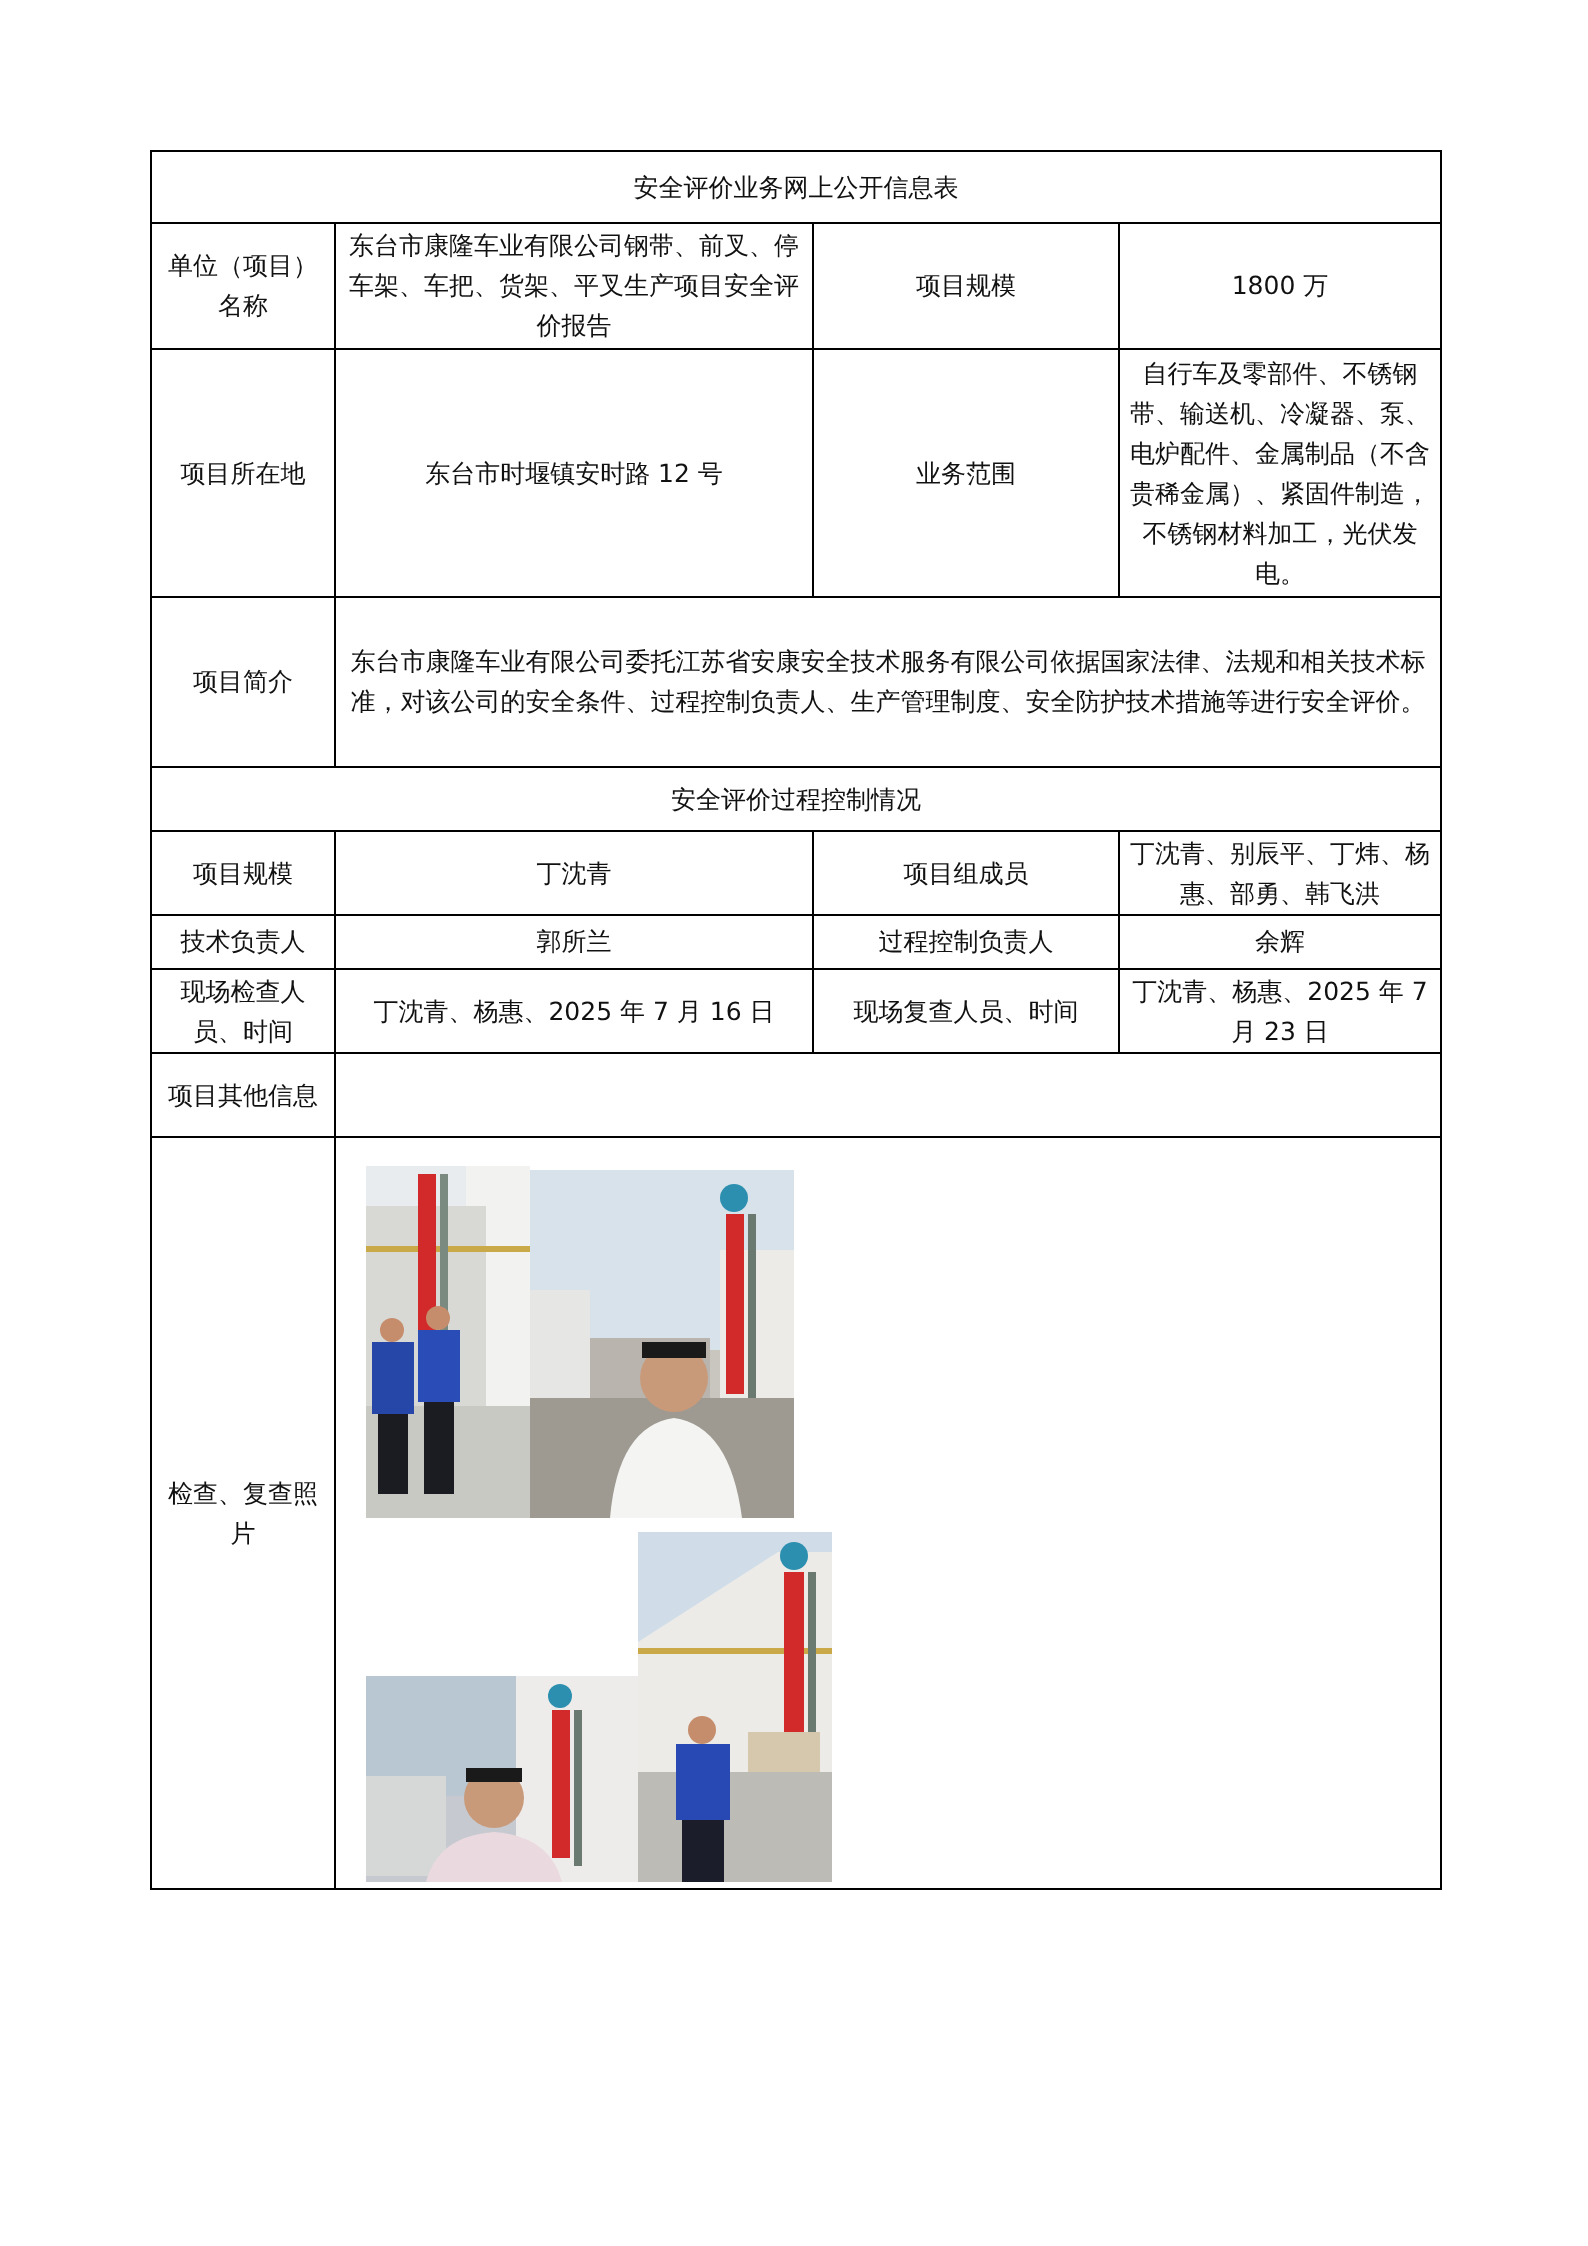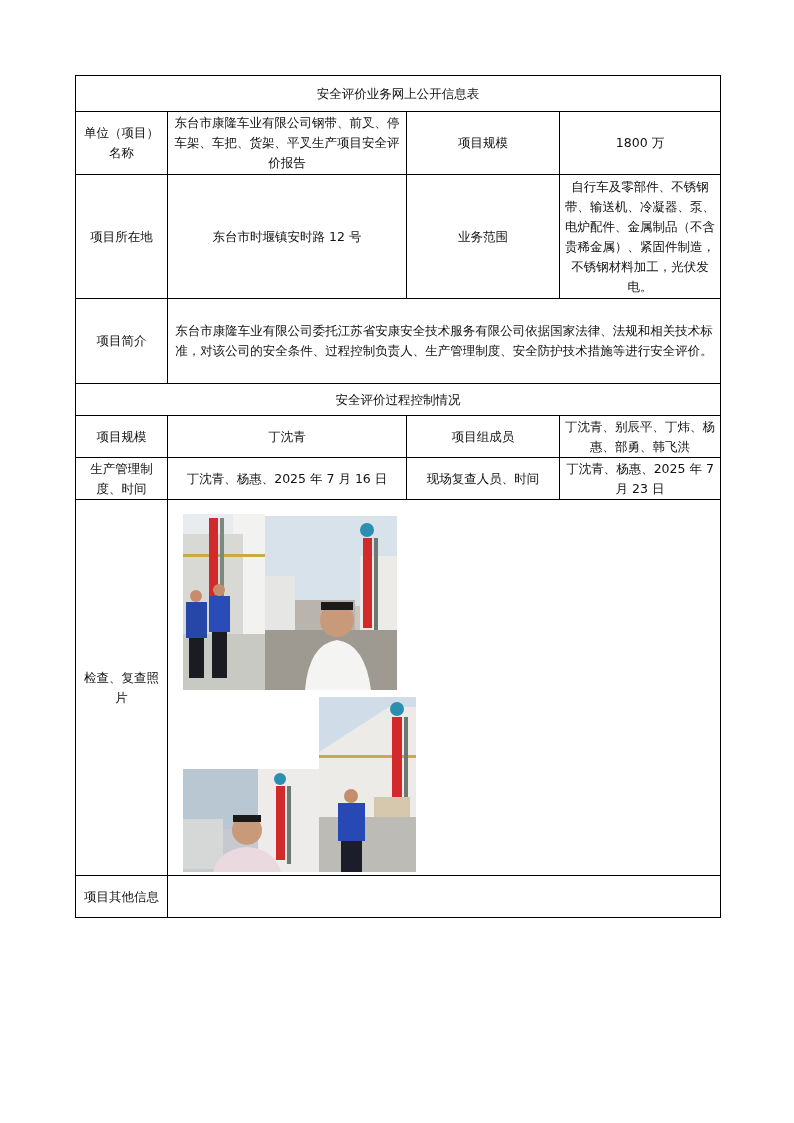--- a/index.html
+++ b/index.html
@@ -55,25 +55,35 @@
   </tr>
   <tr style="height:32px">
     <td colspan="4">安全评价过程控制情况</td>
   </tr>
   <tr style="height:42px">
     <td>项目规模</td>
     <td>丁沈青</td>
     <td>项目组成员</td>
     <td>丁沈青、别辰平、丁炜、杨惠、部勇、韩飞洪</td>
   </tr>
+  <tr style="height:27px">
+    <td>技术负责人</td>
+    <td>郭所兰</td>
+    <td>过程控制负责人</td>
+    <td>余辉</td>
+  </tr>
   <tr style="height:42px">
-    <td>生产管理制度、时间</td>
+    <td>现场检查人员、时间</td>
     <td>丁沈青、杨惠、2025 年 7 月 16 日</td>
     <td>现场复查人员、时间</td>
     <td>丁沈青、杨惠、2025 年 7 月 23 日</td>
+  </tr>
+  <tr style="height:42px">
+    <td>项目其他信息</td>
+    <td colspan="3"></td>
   </tr>
   <tr style="height:376px">
     <td>检查、复查照片</td>
     <td colspan="3" class="photo-cell">
       <div class="photos">
 
         <div class="photo" style="left:15px;top:14px;width:82px;height:176px;">
           <svg viewBox="0 0 82 176" preserveAspectRatio="none">
             <rect width="82" height="176" fill="#dcdfe2"></rect>
             <rect x="0" y="0" width="82" height="70" fill="#e9ecef"></rect>
@@ -136,18 +146,14 @@
             <rect x="55" y="100" width="36" height="26" fill="#d6c8ac"></rect>
             <rect x="0" y="120" width="97" height="55" fill="#bdbbb5"></rect>
             <circle cx="32" cy="99" r="7" fill="#c58d6b"></circle>
             <rect x="19" y="106" width="27" height="38" fill="#2849b4"></rect>
             <rect x="22" y="144" width="21" height="31" fill="#1b1d2a"></rect>
           </svg>
         </div>
       </div>
     </td>
   </tr>
-  <tr style="height:42px">
-    <td>项目其他信息</td>
-    <td colspan="3"></td>
-  </tr>
 </tbody>
   </table>
 
 </body></html>

